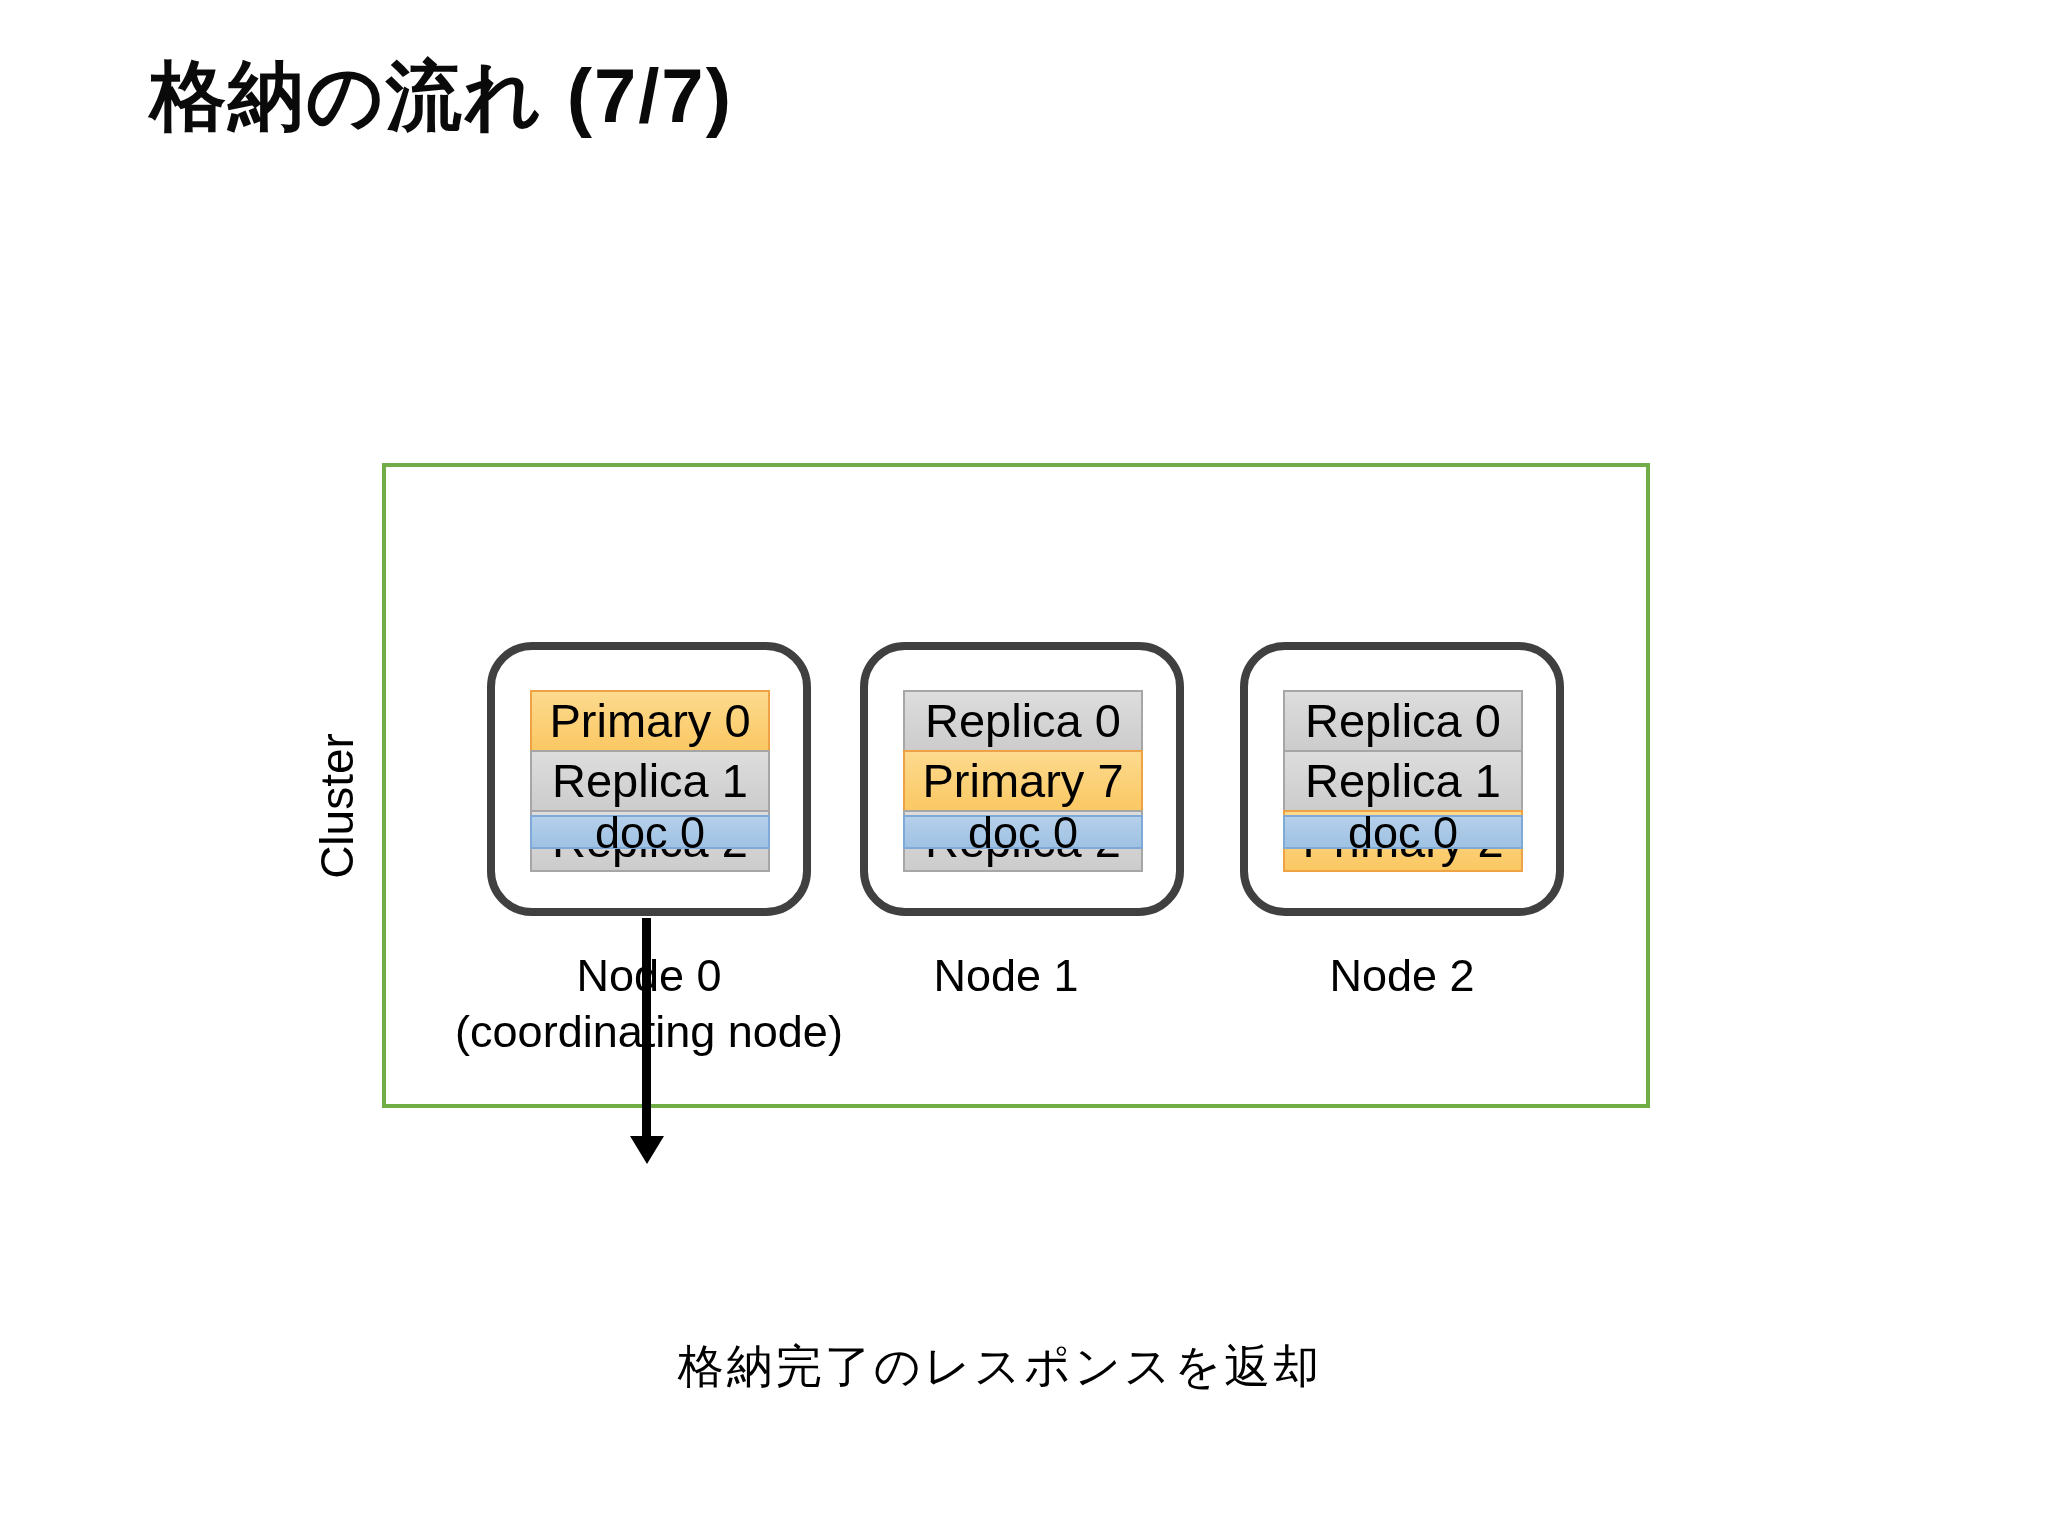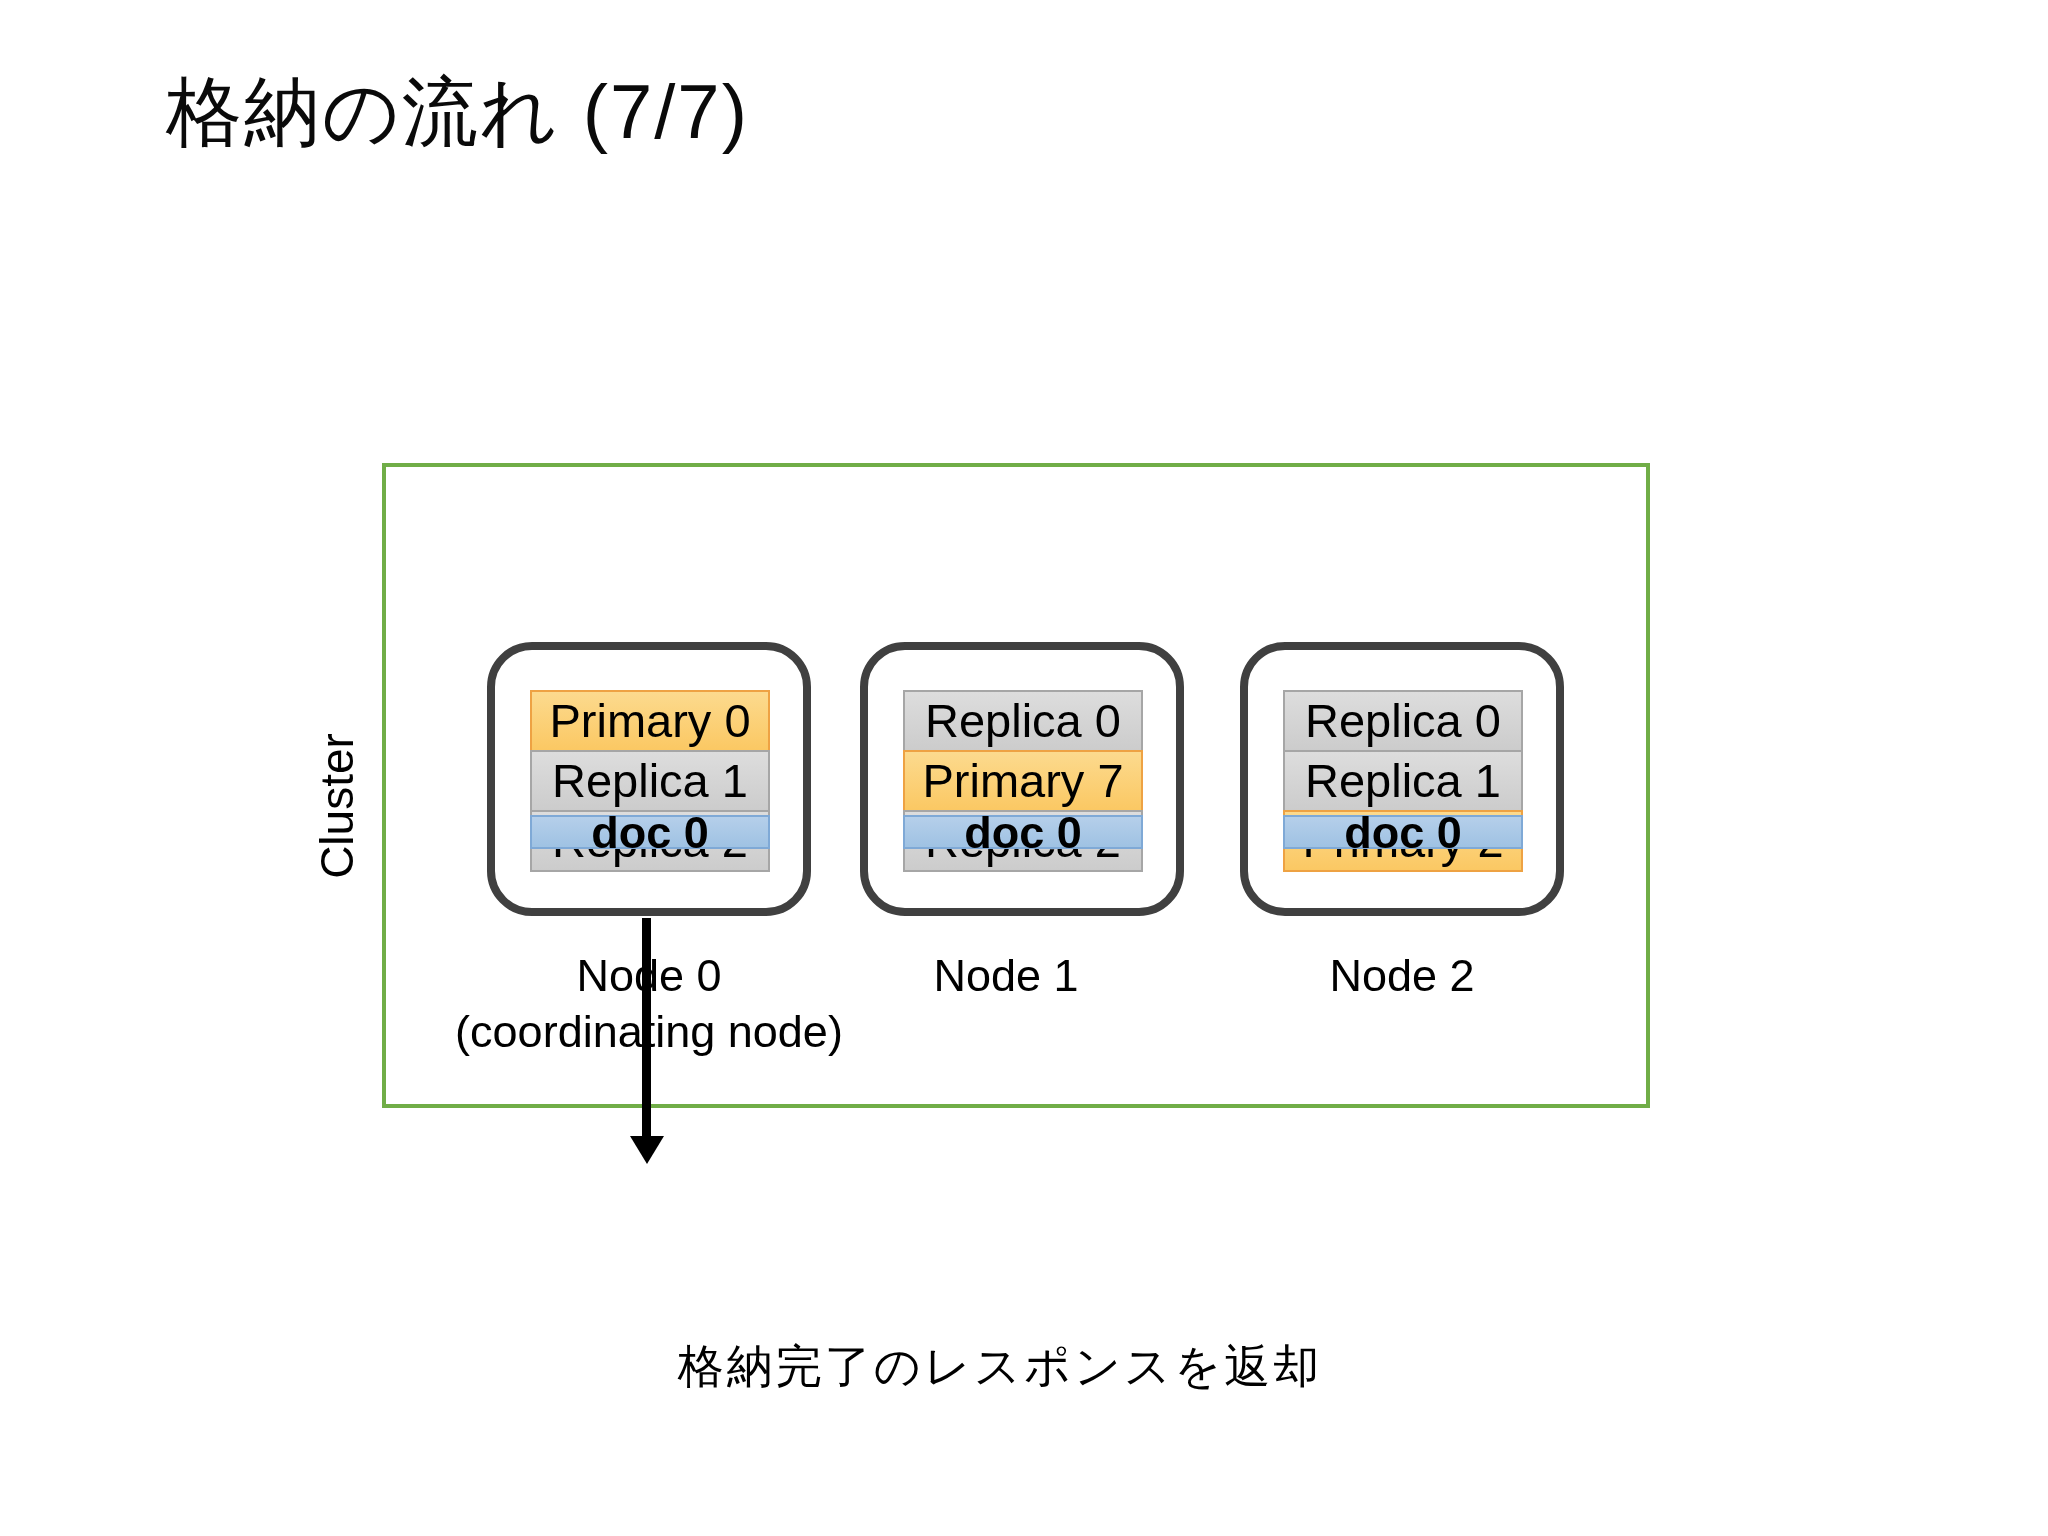--- a/index.html
+++ b/index.html
@@ -4,22 +4,22 @@
 <style>
   html,body{margin:0;padding:0;background:#ffffff;}
   body{
     width:2048px;height:1536px;position:relative;overflow:hidden;
     font-family:"Liberation Sans","DejaVu Sans",sans-serif;
     color:#000;
   }
   .slide{position:absolute;inset:0;background:#fff;}
 
   .title{
-    position:absolute;left:150px;top:46px;margin:16px;
-    font-size:76px;font-weight:400;letter-spacing:2px;color:#0a0a0a;
+    position:absolute;left:150px;top:46px;margin:0;
+    font-size:76px;font-weight:700;letter-spacing:2px;color:#0a0a0a;
     white-space:nowrap;
   }
 
   .cluster-box{
     position:absolute;left:382px;top:463px;width:1268px;height:645px;
     border:4px solid #70AD47;box-sizing:border-box;background:#fff;
   }
   .cluster-label{
     position:absolute;left:227px;top:784px;width:220px;height:44px;
     font-size:46px;line-height:44px;text-align:center;white-space:nowrap;
@@ -46,21 +46,21 @@
   .shard:first-child{margin-top:0;}
   .shard[data-type="primary"]{
     border-color:#EEA243;
     background:linear-gradient(#FCDA8E,#FBC863);
   }
   .doc-bar{
     position:absolute;left:0;top:125px;width:240px;height:34px;box-sizing:border-box;
     border:2px solid #7FA9D6;
     background:linear-gradient(#B5CFEA,#9FC2E3);
     display:flex;align-items:center;justify-content:center;
-    font-size:45px;white-space:nowrap;overflow:visible;font-weight:bold;
+    font-size:45px;white-space:nowrap;overflow:visible;
   }
   .doc-bar span{display:block;line-height:45px;}
 
   .node-label{
     position:absolute;top:948px;width:600px;
     font-size:45px;line-height:56px;text-align:center;white-space:nowrap;
   }
   .node-label-0{left:349px;}
   .node-label-1{left:706px;}
   .node-label-2{left:1102px;}

